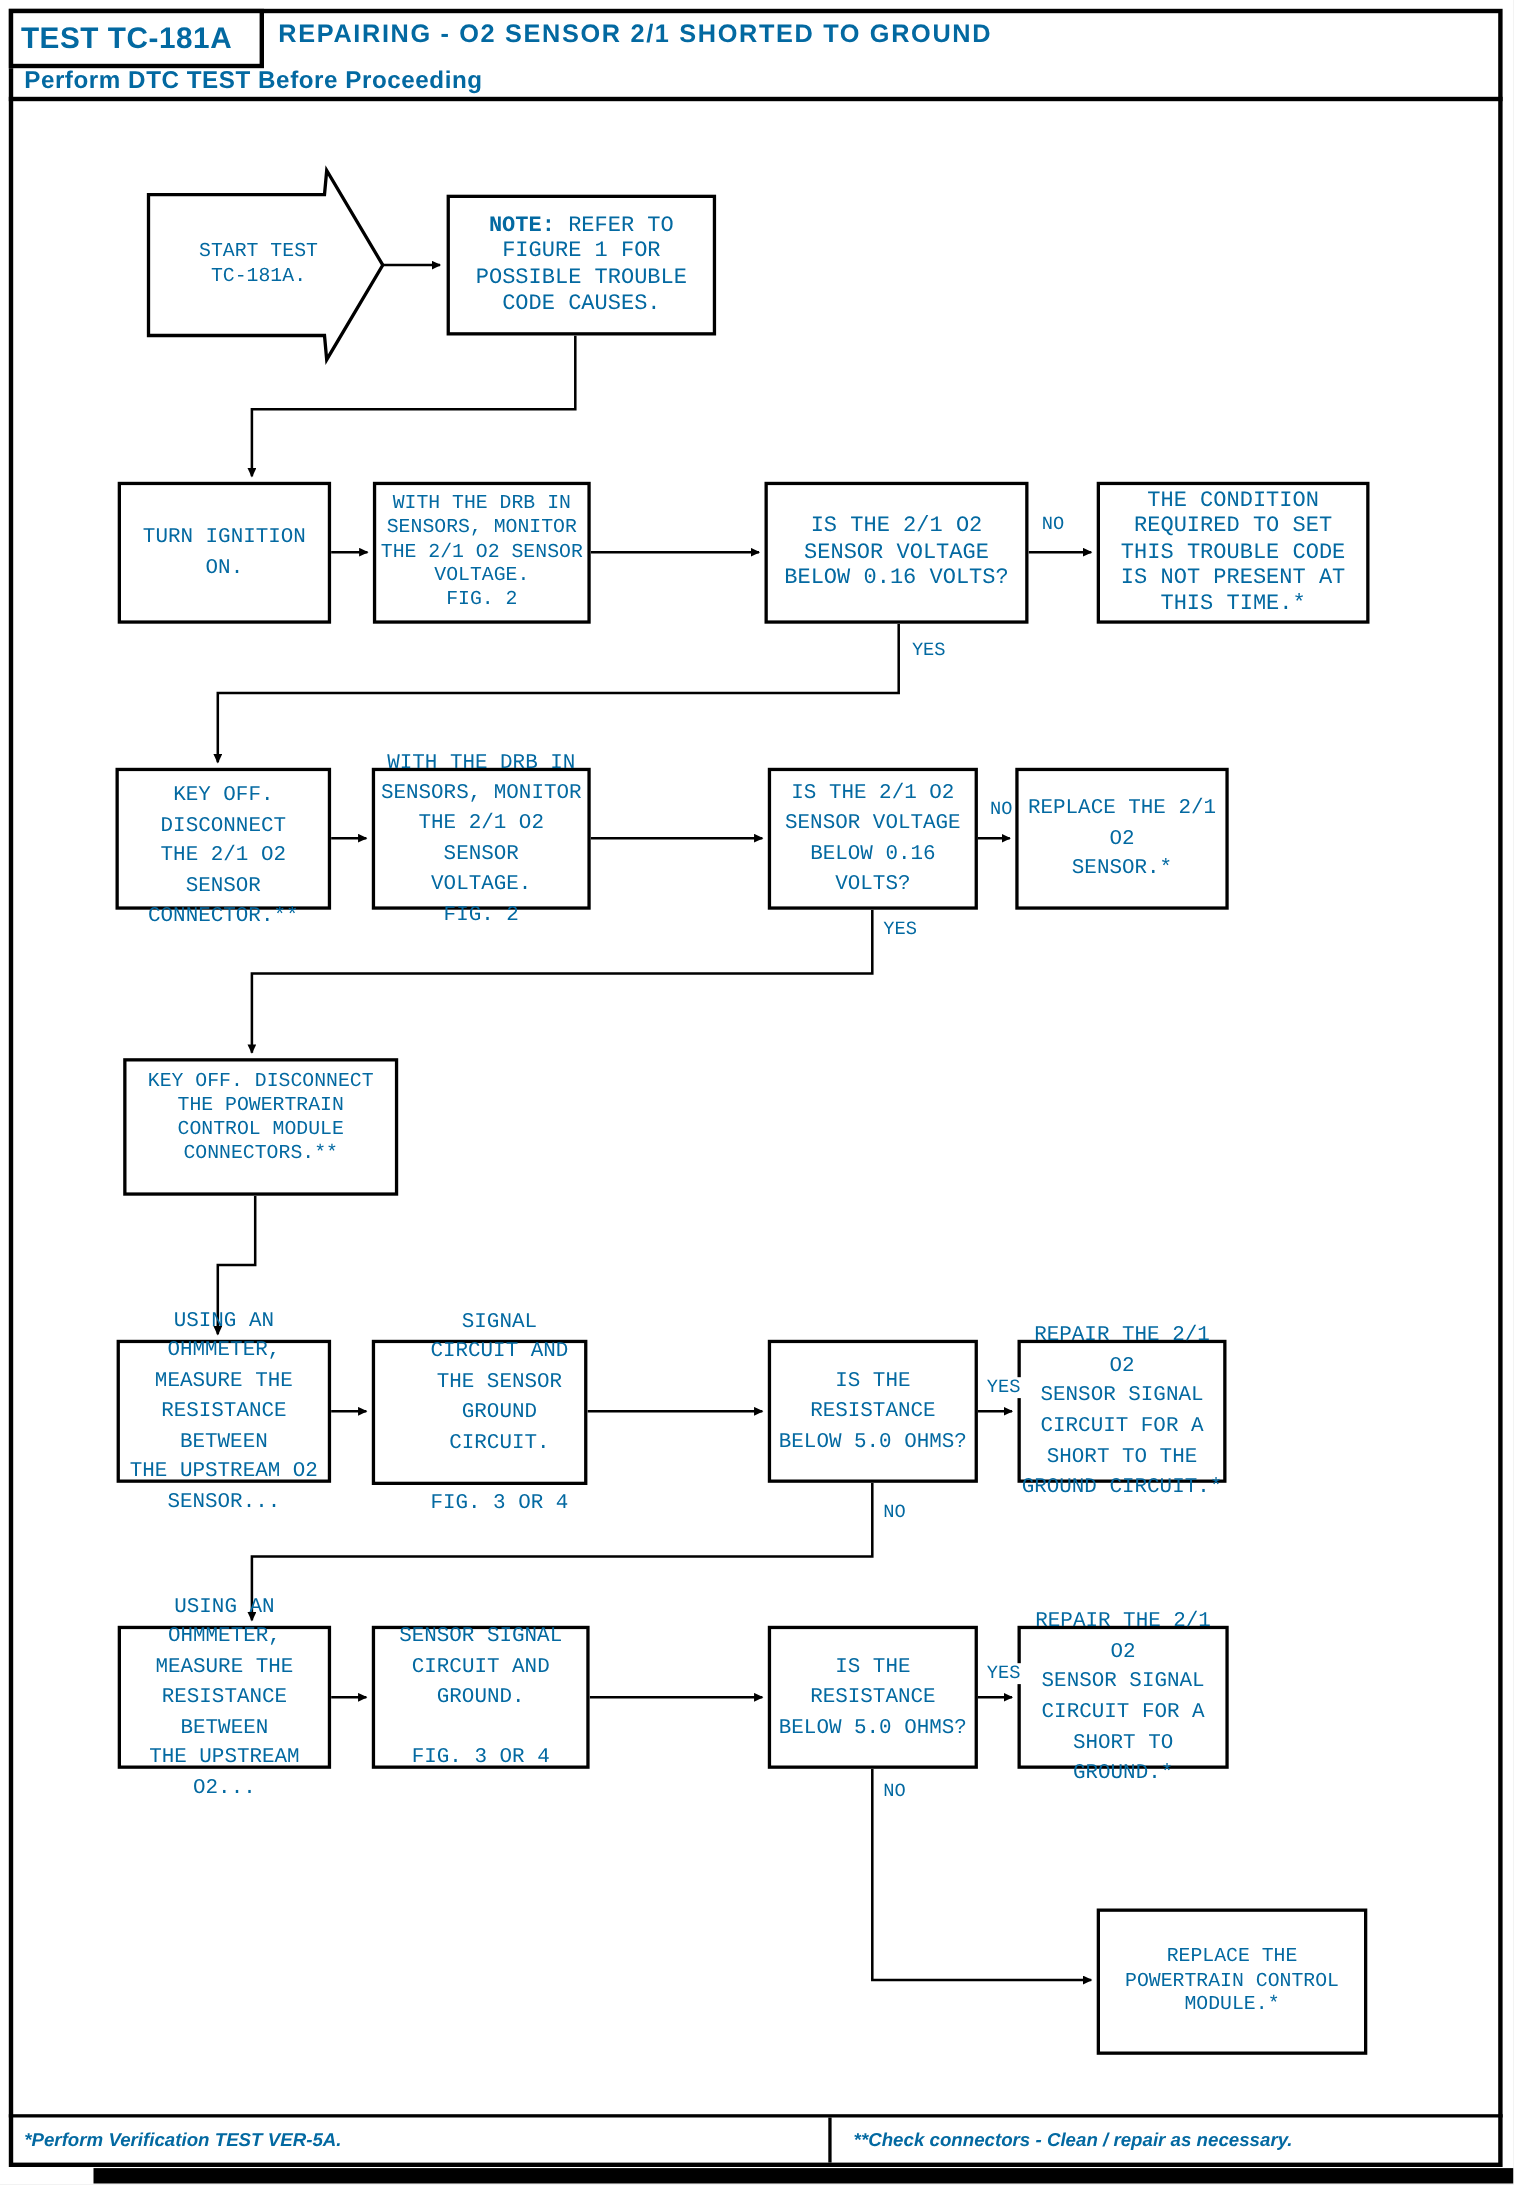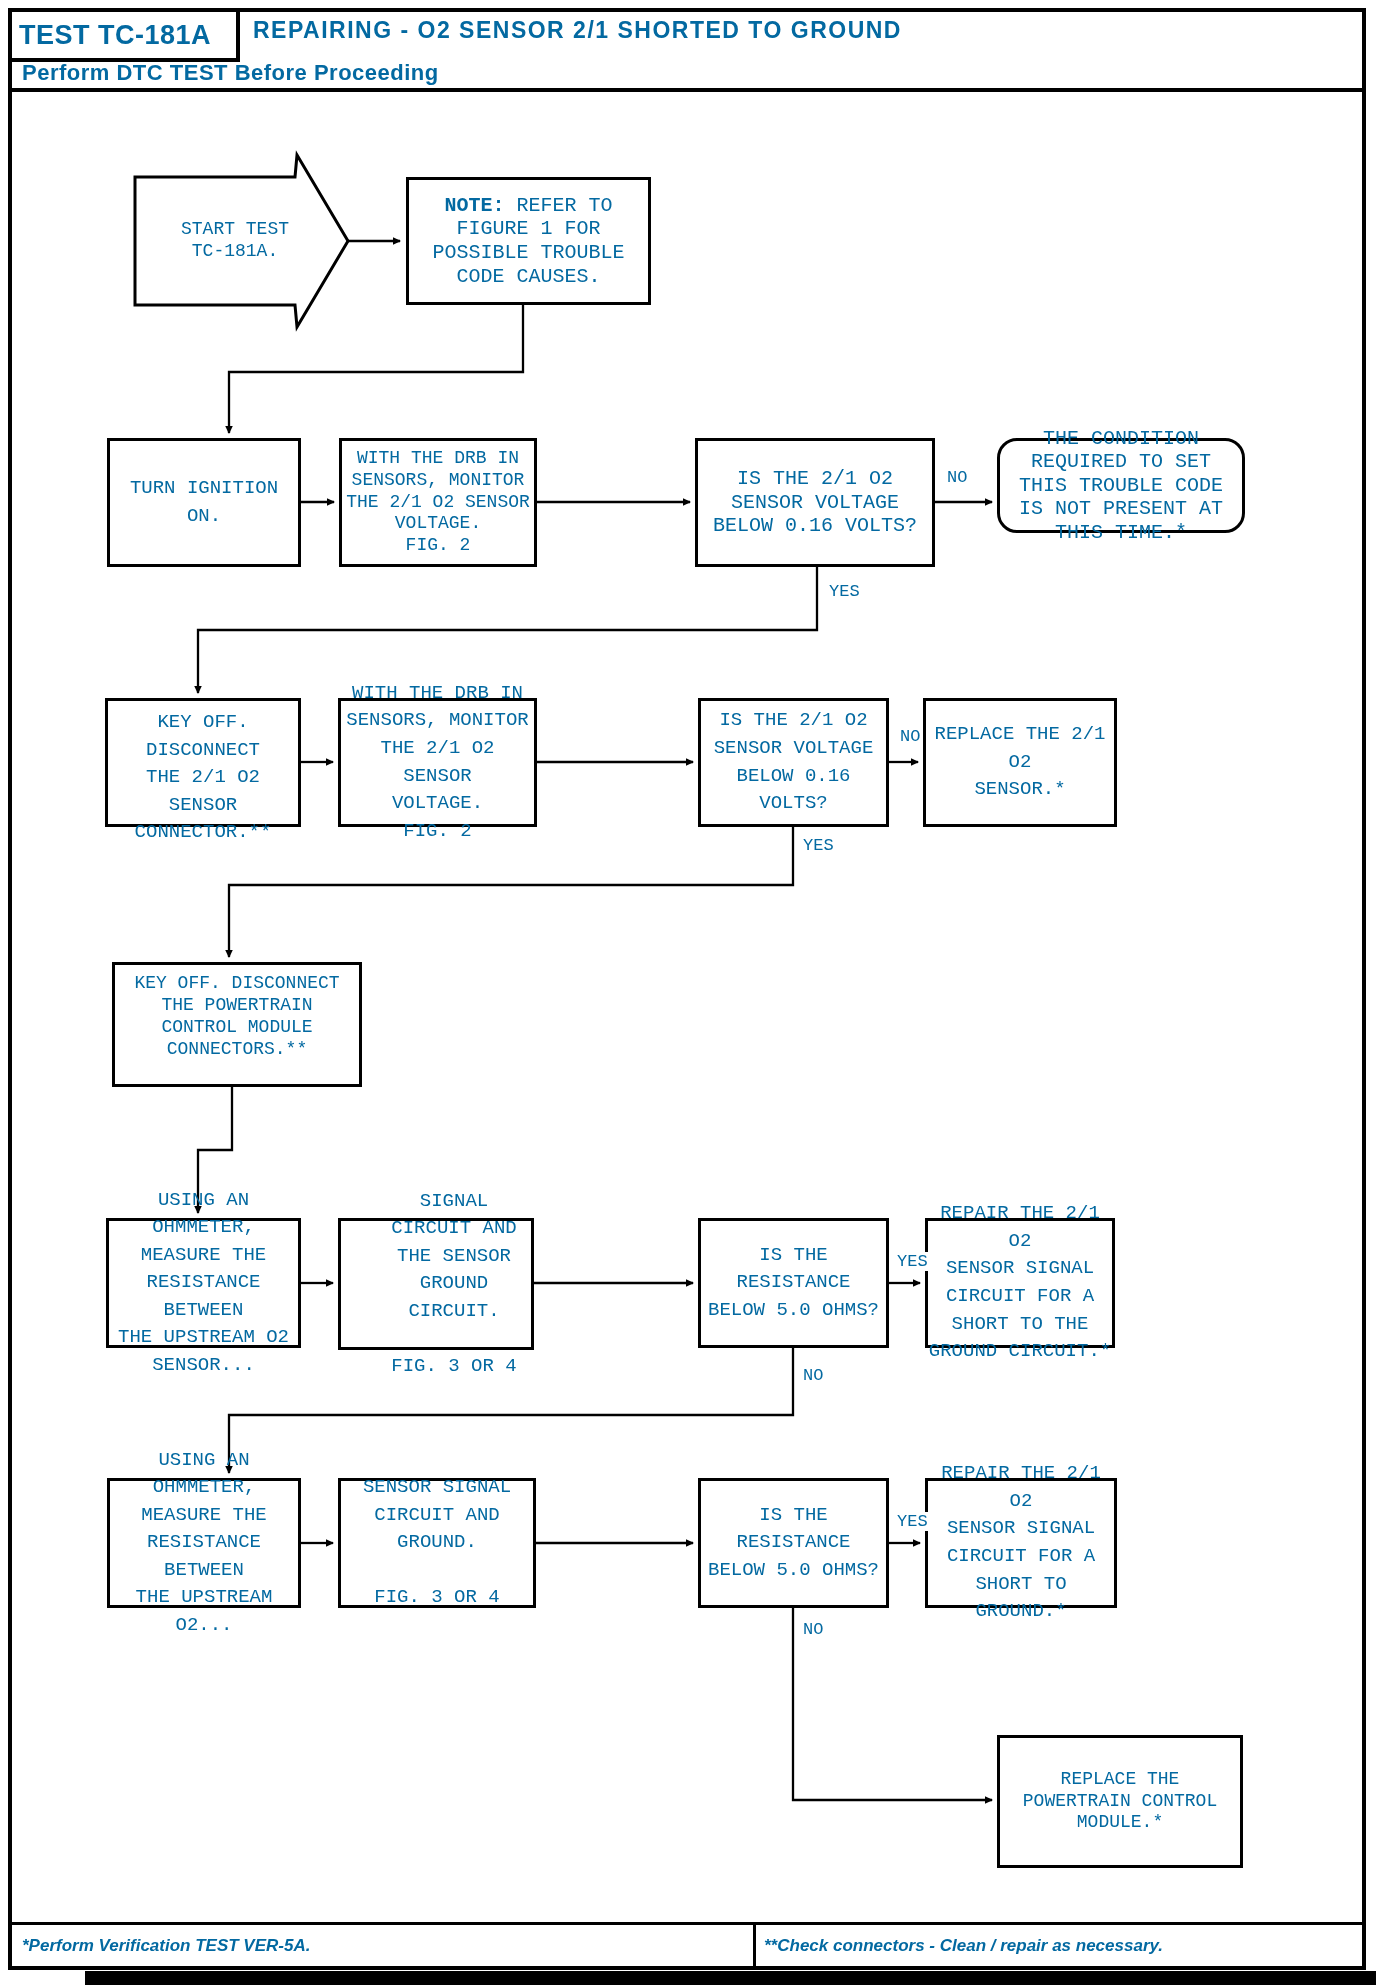--- a/index.html
+++ b/index.html
@@ -55,21 +55,21 @@
     position:absolute;left:8px;top:1922px;width:1358px;height:44px;
     border-top:3px solid #000;box-sizing:border-box;
     display:flex;
     font-weight:bold;font-style:italic;font-size:17px;
   }
   .footer-cell-left{
     width:748px;box-sizing:border-box;border-right:3px solid #000;
     display:flex;align-items:center;padding-left:14px;
   }
   .footer-cell-right{
-    flex:1;display:flex;align-items:center;padding-left:8px;
+    flex:1;display:flex;align-items:center;padding-left:20px;
   }
   .bottom-bar{
     position:absolute;left:85px;top:1971px;width:1291px;height:14px;background:#000;
   }
 </style>
 </head>
 <body>
 
 <div class="page">
 
@@ -124,21 +124,21 @@
 
   <div class="fbox t-sm" style="left:107px;top:438px;width:194px;height:129px;">TURN IGNITION ON.</div>
   <div class="fbox t-md" style="left:339px;top:438px;width:198px;height:129px;">WITH THE DRB IN
 SENSORS, MONITOR
 THE 2/1 O2 SENSOR
 VOLTAGE.
 FIG. 2</div>
   <div class="fbox t-xl" style="left:695px;top:438px;width:240px;height:129px;">IS THE 2/1 O2
 SENSOR VOLTAGE
 BELOW 0.16 VOLTS?</div>
-  <div class="fbox t-xl" style="left:997px;top:438px;width:248px;height:95px;border-radius:20px;">THE CONDITION
+  <div class="fbox t-xl" style="left:997px;top:438px;width:248px;height:129px;">THE CONDITION
 REQUIRED TO SET
 THIS TROUBLE CODE
 IS NOT PRESENT AT
 THIS TIME.*</div>
 
   <div class="fbox t-sm top" style="left:105px;top:698px;width:196px;height:129px;">KEY OFF. DISCONNECT
 THE 2/1 O2 SENSOR
 CONNECTOR.**</div>
   <div class="fbox t-sm" style="left:338px;top:698px;width:199px;height:129px;">WITH THE DRB IN
 SENSORS, MONITOR

